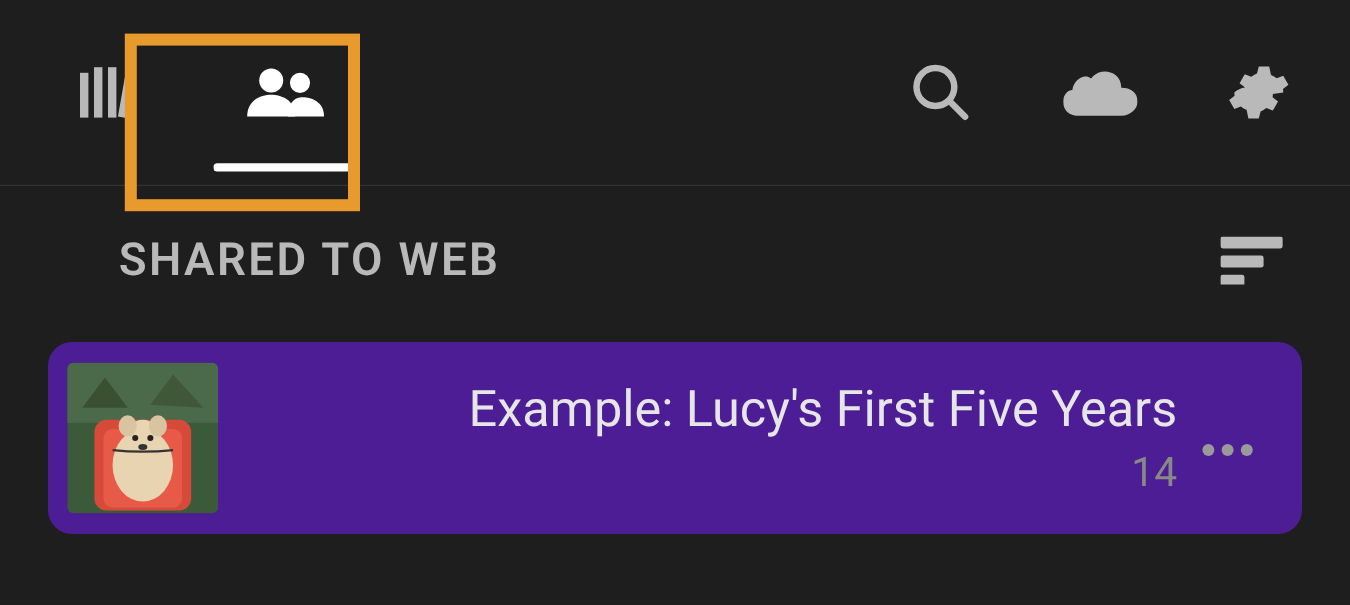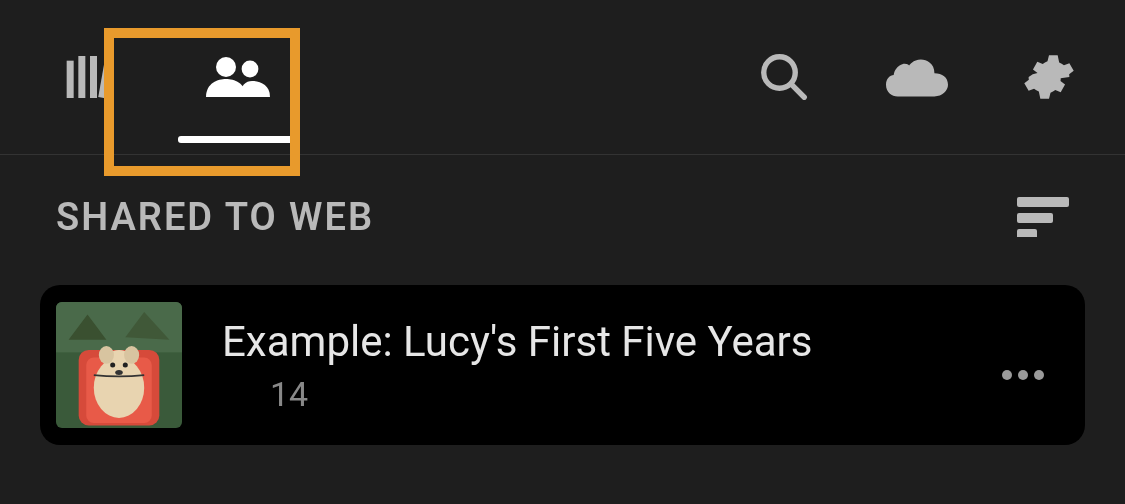--- a/index.html
+++ b/index.html
@@ -82,36 +82,38 @@
   .section-hdr {
     display: flex;
     align-items: center;
     padding: 40px 56px 16px 56px;
   }
   .section-title {
     font-size: 38px;
     font-weight: 600;
     letter-spacing: 2px;
     color: #b9b9b9;
+    margin-left: 43px;
   }
   .sort-btn {
     margin-left: auto;
     cursor: pointer;
   }
 
   
   .album-row {
     margin: 30px 40px 0 40px;
-    background: #000000;
+    background: #4c1d95;
     border-radius: 20px;
     display: flex;
     align-items: center;
     padding: 16px 40px 16px 16px;
     height: 160px;
     cursor: pointer;
+    text-align: right;
   }
   .thumb {
     width: 126px;
     height: 126px;
     border-radius: 6px;
     flex-shrink: 0;
     overflow: hidden;
     position: relative;
   }
   .thumb svg { width: 100%; height: 100%; }

